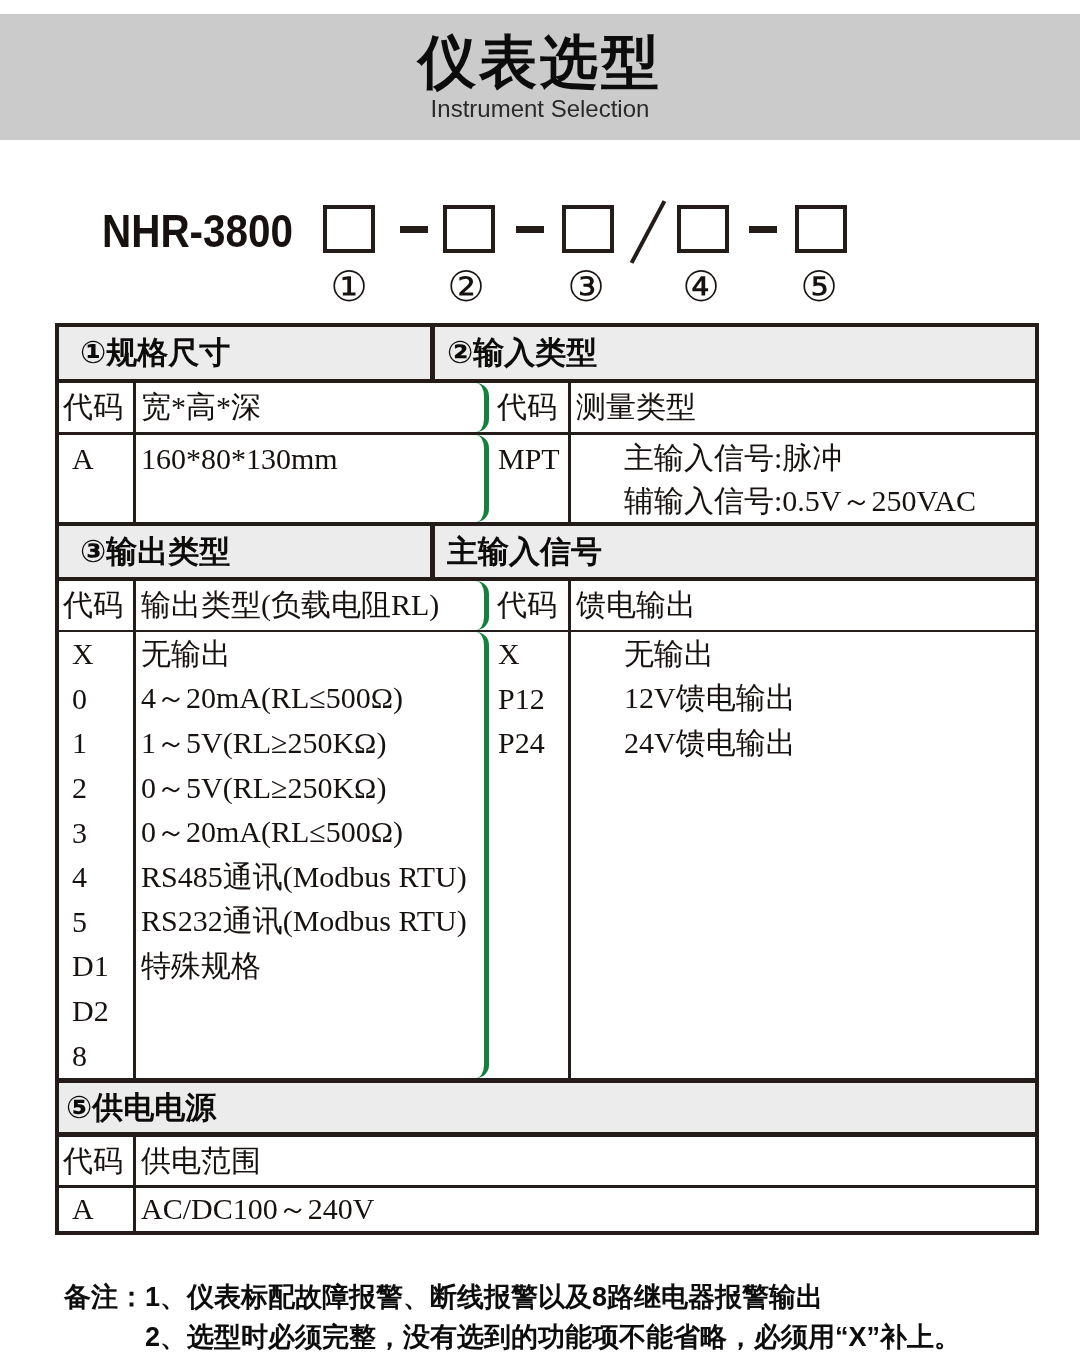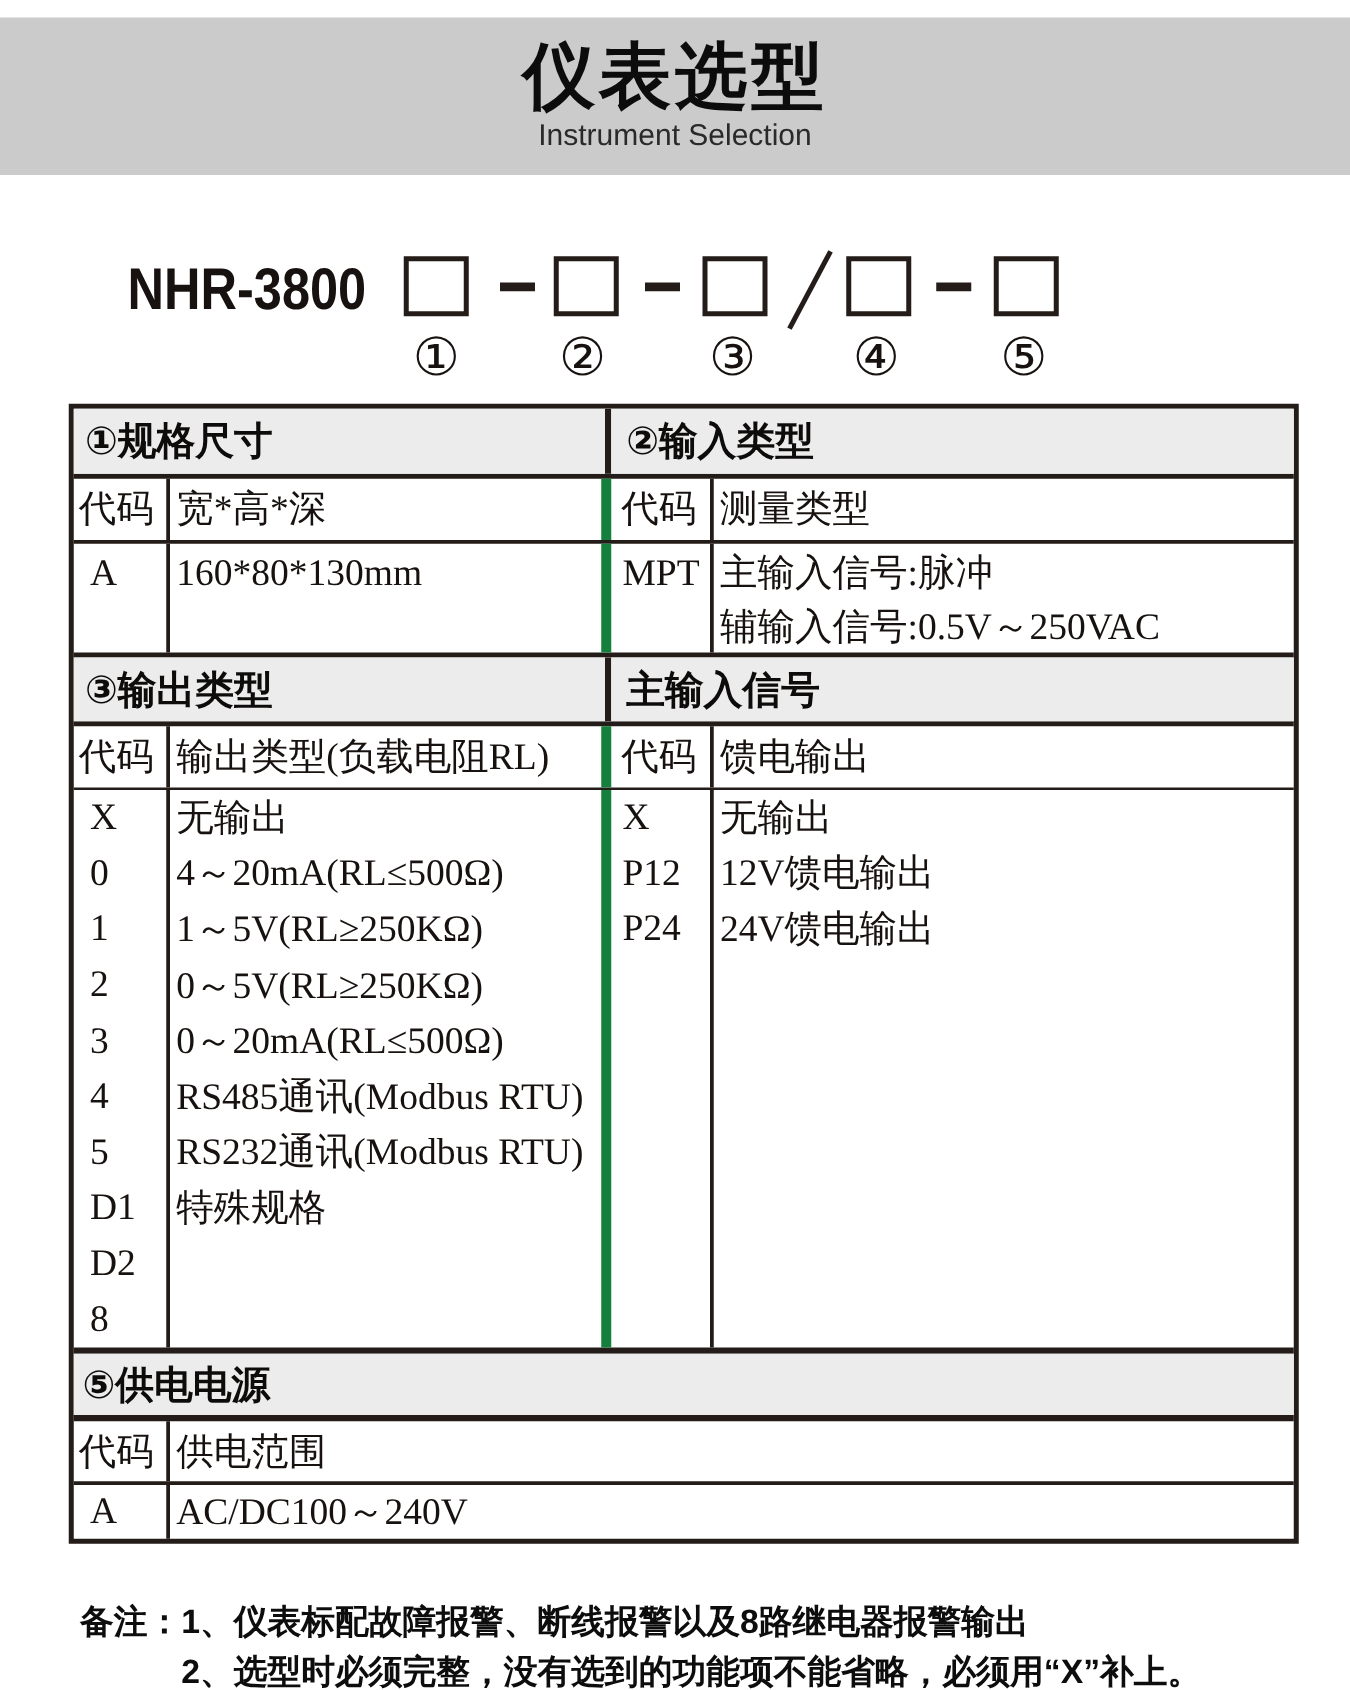--- a/index.html
+++ b/index.html
@@ -52,41 +52,41 @@
 
   
   .tbl {
     position:absolute; left:55px; top:323px; width:984px;
     border:4px solid #241c18; background:#fff;
   }
   .row { display:flex; border-bottom:3px solid #241c18; }
   .cell { overflow:hidden; }
 
   .codeL { width:77px;  border-right:3px solid #241c18; }
-  .descL { width:353px; border-right:8px solid #15803d; }
+  .descL { width:353px; border-right:5px solid #15803d;border-radius:13px; }
   .codeR { width:82px;  border-right:3px solid #241c18; }
-  .descR { flex:1; }
+  .descR { flex:1;padding-left:48px; }
   .fullR { flex:1; }
 
   .r-sec   { height:56px; border-bottom-width:4px; }
   .r-ch1   { height:52px; }
   .r-d1    { height:91px; border-bottom-width:4px; }
   .r-sec34 { height:55px; border-bottom-width:4px; }
   .r-ch2   { height:51px; border-bottom-width:2px; }
   .r-body  { height:451px; border-bottom-width:5px; }
   .r-sec5  { height:54px; border-bottom-width:5px; }
   .r-ch5   { height:51px; }
   .r-d5    { height:43px; border-bottom:none; }
 
   .sec-cell {
     background:#ececec; display:flex; align-items:center;
     font-family:"Liberation Sans","DejaVu Sans",sans-serif;
     font-size:31px; font-weight:700; color:#0e0c0b;
   }
-  .sec-left  { width:430px; border-right:5px solid #241c18; padding-left:9px; }
+  .sec-left  { width:376px; border-right:5px solid #241c18; padding-left:21px; }
   .sec-right { flex:1; padding-left:12px; }
   .sec-full  { flex:1; padding-left:7px; }
 
   .ch { display:flex; align-items:center; font-size:30px; }
   .codeL.ch { padding-left:4px; }
   .codeR.ch { padding-left:8px; }
   .descL.ch, .descR.ch, .fullR.ch { padding-left:5px; }
 
   .bl  { height:44.6px; display:flex; align-items:center; font-size:30px; white-space:nowrap; }
   .bl2 { height:43px;   display:flex; align-items:center; font-size:30px; white-space:nowrap; }

